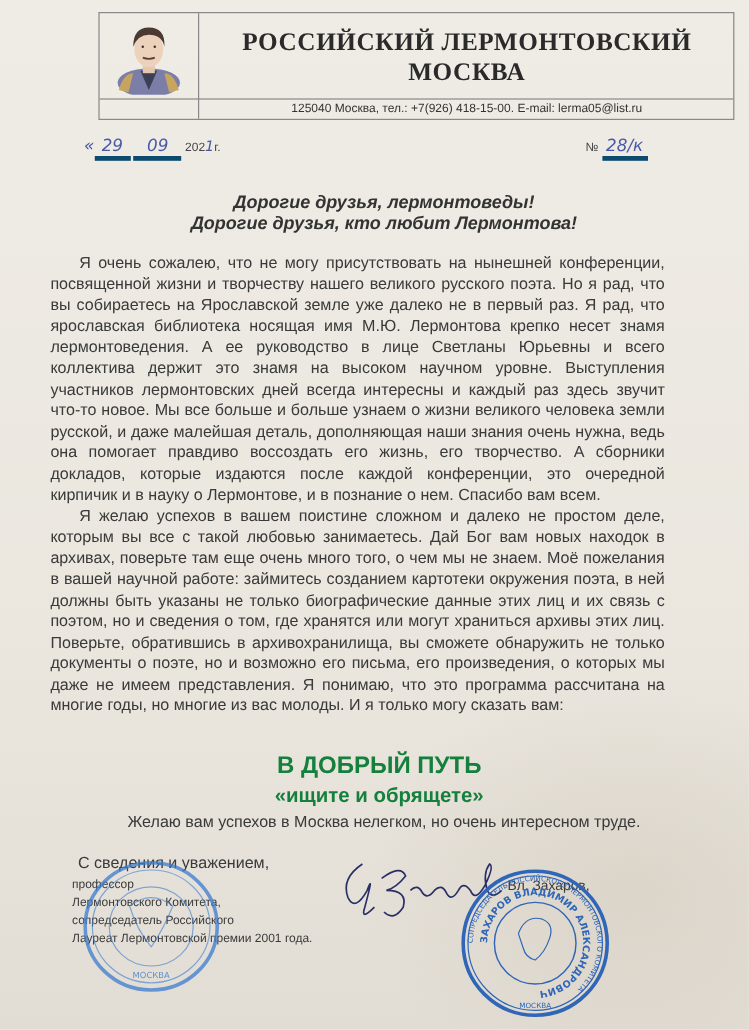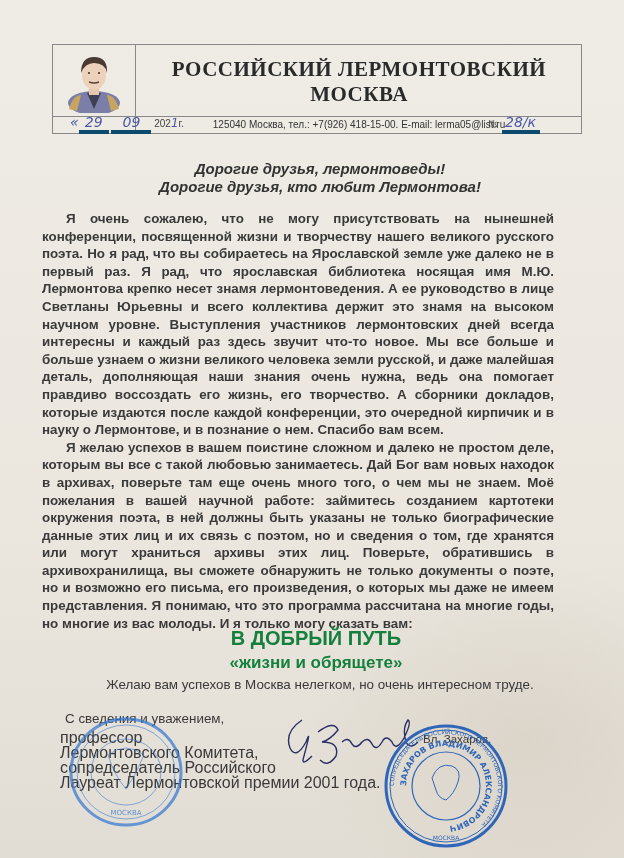--- a/index.html
+++ b/index.html
@@ -1,35 +1,35 @@
 <!DOCTYPE html>
 <html><head>
 <meta charset="utf-8">
 <style>
   html,body{margin:0;padding:0;}
   body{width:624px;height:858px;overflow:hidden;background:#ece8e1;position:relative;font-family:"Liberation Sans",sans-serif;color:#333;}
   .paper{position:absolute;left:0;top:0;width:624px;height:858px;background:linear-gradient(180deg,#efece6 0%,#ebe7df 60%,#e2ddd4 100%);}
   .shade{position:absolute;left:300px;top:560px;width:324px;height:298px;background:radial-gradient(ellipse at 70% 60%,rgba(200,190,175,0.35),rgba(0,0,0,0) 70%);}
-  .letterhead{position:absolute;left:52px;top:10px;width:528px;height:88px;border:1px solid #888;margin-top:34px;}
+  .letterhead{position:absolute;left:82px;top:10px;width:528px;height:88px;border:1px solid #888;}
   .lh-portrait-cell{position:absolute;left:0;top:0;width:82px;height:88px;border-right:1px solid #888;}
   .lh-divider{position:absolute;left:0;top:71px;width:528px;height:0;border-top:1px solid #888;}
   .portrait{position:absolute;left:10px;top:4px;width:62px;height:64px;}
   .lh-title{position:absolute;left:86px;top:12px;width:440px;text-align:center;font-family:"Liberation Serif",serif;font-weight:bold;font-size:21px;line-height:25px;color:#2a2a2a;letter-spacing:0.5px;}
   .lh-contact{position:absolute;left:86px;top:74px;width:440px;text-align:center;font-size:10px;color:#333;}
   .date-row{position:absolute;left:70px;top:114px;font-size:10px;color:#444;}
   .hand{font-family:"DejaVu Sans",sans-serif;font-style:italic;color:#4a58a8;font-size:14px;}
   .uline{display:inline-block;border-bottom:4px solid #0c4a6e;text-align:center;}
   .num-row{position:absolute;left:488px;top:114px;font-size:10px;color:#444;}
   .greeting{position:absolute;left:40px;width:560px;text-align:center;font-style:italic;font-weight:bold;font-size:15px;color:#333;}
   .body-text{position:absolute;left:42px;width:512px;font-size:13.4px;line-height:17.6px;color:#3a3a3a;text-align:justify;}
-  .body-text p{margin:0;text-indent:24px;font-weight:bold;}
+  .body-text p{margin:0;text-indent:24px;}
   .headline{position:absolute;left:36px;width:560px;text-align:center;font-weight:bold;color:#15803d;}
   .wish{position:absolute;left:40px;width:560px;text-align:center;font-size:13.4px;color:#3a3a3a;}
   .closing{position:absolute;left:65px;top:711px;font-size:13.4px;color:#3a3a3a;}
-  .sig-lines{position:absolute;left:60px;top:730px;font-size:16px;line-height:15px;color:#3a3a3a;}
+  .sig-lines{position:absolute;left:60px;top:730px;font-size:10px;line-height:15px;color:#3a3a3a;}
   .sig-name{position:absolute;left:423px;top:733px;font-size:11.5px;color:#3a3a3a;}
   .stamp{position:absolute;}
   .signature{position:absolute;left:282px;top:712px;}
 </style>
 </head>
 <body>
 
 <div class="paper"></div>
 <div class="shade"></div>
 
@@ -68,21 +68,21 @@
 
 <div class="greeting" style="top:160px">Дорогие друзья, лермонтоведы!</div>
 <div class="greeting" style="top:178px">Дорогие друзья, кто любит Лермонтова!</div>
 
 <div class="body-text" style="top:210px">
   <p>Я очень сожалею, что не могу присутствовать на нынешней конференции, посвященной жизни и творчеству нашего великого русского поэта. Но я рад, что вы собираетесь на Ярославской земле уже далеко не в первый раз. Я рад, что ярославская библиотека носящая имя М.Ю. Лермонтова крепко несет знамя лермонтоведения. А ее руководство в лице Светланы Юрьевны и всего коллектива держит это знамя на высоком научном уровне. Выступления участников лермонтовских дней всегда интересны и каждый раз здесь звучит что-то новое. Мы все больше и больше узнаем о жизни великого человека земли русской, и даже малейшая деталь, дополняющая наши знания очень нужна, ведь она помогает правдиво воссоздать его жизнь, его творчество. А сборники докладов, которые издаются после каждой конференции, это очередной кирпичик и в науку о Лермонтове, и в познание о нем. Спасибо вам всем.</p>
   <p>Я желаю успехов в вашем поистине сложном и далеко не простом деле, которым вы все с такой любовью занимаетесь. Дай Бог вам новых находок в архивах, поверьте там еще очень много того, о чем мы не знаем. Моё пожелания в вашей научной работе: займитесь созданием картотеки окружения поэта, в ней должны быть указаны не только биографические данные этих лиц и их связь с поэтом, но и сведения о том, где хранятся или могут храниться архивы этих лиц. Поверьте, обратившись в архивохранилища, вы сможете обнаружить не только документы о поэте, но и возможно его письма, его произведения, о которых мы даже не имеем представления. Я понимаю, что это программа рассчитана на многие годы, но многие из вас молоды. И я только могу сказать вам:</p>
 </div>
 
 <div class="headline" style="top:627px;font-size:20px;">В ДОБРЫЙ ПУТЬ</div>
-<div class="headline" style="top:653px;font-size:17px;">«жизни и обрящете»</div>
+<div class="headline" style="top:653px;font-size:17px;">«ищите и обрящете»</div>
 <div class="wish" style="top:677px">Желаю вам успехов в Москва нелегком, но очень интересном труде.</div>
 
 <div class="closing">С сведения и уважением,</div>
 <div class="sig-lines">
   <div>профессор</div>
   <div>Лермонтовского Комитета,</div>
   <div>сопредседатель Российского</div>
   <div>Лауреат Лермонтовской премии 2001 года.</div>
 </div>
 <div class="sig-name">Вл. Захаров,</div>

